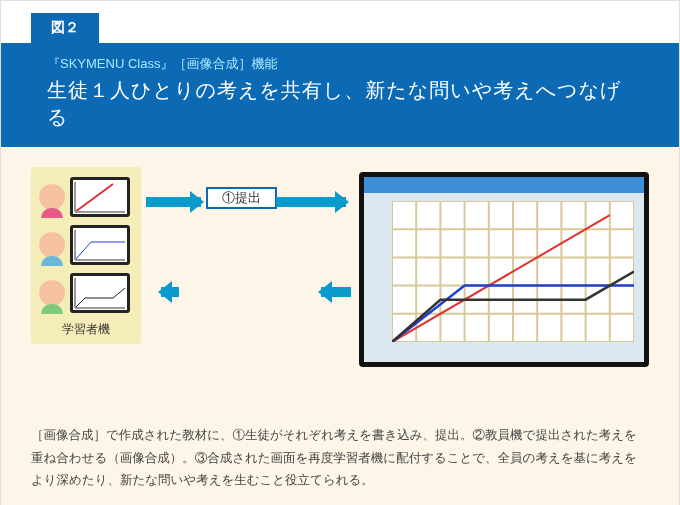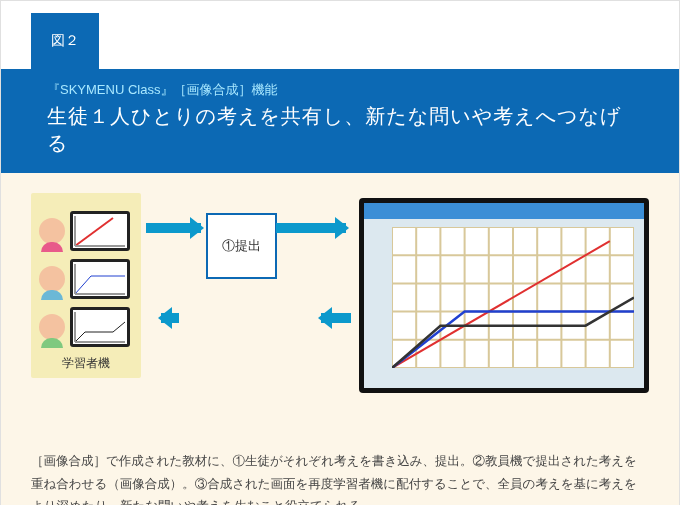--- a/index.html
+++ b/index.html
@@ -1,38 +1,38 @@
 <!DOCTYPE html>
 <html><head>
 <meta charset="utf-8">
 <style>
 *{box-sizing:border-box;margin:0;padding:0}
 body{font-family:"Hiragino Sans","Meiryo",sans-serif;width:680px;height:505px;background:#fff}
 .wrap{width:680px;height:505px;border:1px solid #e0e0e0}
-.tag{display:inline-block;background:#0c69b4;color:#fff;padding:19px 20px;margin:12px 8px 0 30px;font-size:14px;font-weight:normal}
+.tag{display:inline-block;background:#0c69b4;color:#fff;padding:6px 20px;margin:12px 8px 0 30px;font-size:14px;font-weight:bold}
 .hero{background:#0c69b4;color:#fff;padding:12px 46px 16px}
 .hero-sub{color:#a8e8ff;font-size:13px;margin-bottom:4px}
 .hero-title{font-size:20px;font-weight:normal;letter-spacing:1px}
 .body{background:#fdf6e8;padding:20px 30px 18px}
 .diagram{position:relative;height:245px}
-.learners{position:absolute;left:0;top:0;width:110px;background:#f5edb8;padding:18px 8px 6px;border-radius:2px}
+.learners{position:absolute;left:0;top:0;width:110px;background:#f5edb8;padding:10px 8px 6px;border-radius:2px}
 .lrow{display:flex;align-items:center;gap:5px;margin-bottom:8px}
 .avatar{width:26px;height:26px;border-radius:50%;position:relative;flex:none}
 .avatar::after{content:"";position:absolute;left:2px;top:24px;width:22px;height:10px;border-radius:10px 10px 0 0}
 .av1{background:#f4c2a0}.av1::after{background:#e85a8a}
 .av2{background:#f4c2a0}.av2::after{background:#6bb8d6}
 .av3{background:#f4c2a0}.av3::after{background:#7fc97f}
 .tablet{width:60px;height:40px;background:#222;border-radius:3px;padding:3px}
 .screen{width:100%;height:100%;background:#fff;position:relative}
 .llabel{text-align:center;font-size:12px;color:#333;margin-top:4px}
 .teacher{position:absolute;right:0;top:5px;width:290px;height:195px;background:#111;border-radius:4px;padding:5px}
 .tscreen{width:100%;height:100%;background:#dce8ef;position:relative}
 .tbar{height:16px;background:#3b8ed6}
 .chart{position:absolute;left:28px;top:24px;right:10px;bottom:20px;background:#fff}
-.lblbox{position:absolute;background:#fff;border:2px solid #0c69b4;padding:22px 14px;font-size:13px;color:#333;text-align:left}
+.lblbox{position:absolute;background:#fff;border:2px solid #0c69b4;padding:0 14px;font-size:13px;color:#333;text-align:left}
 .lb1{left:175px;top:20px}
 .lb3{left:150px;top:100px;line-height:1.5}
 .lb3 .mini{width:60px;height:34px;background:#fff;border:1px solid #ccc;margin:4px auto 0;position:relative}
 .lb2{left:360px;top:208px;border-width:2px}
 .arrow{position:absolute;background:#0c99cc;height:10px}
 .arrow::after{content:"";position:absolute;right:-14px;top:-6px;border:11px solid transparent;border-left:14px solid #0c99cc}
 .arL{position:absolute;background:#0c99cc;height:10px}
 .arL::after{content:"";position:absolute;left:-14px;top:-6px;border:11px solid transparent;border-right:14px solid #0c99cc}
 .ar1a{left:115px;top:30px;width:55px}
 .ar1b{left:245px;top:30px;width:70px}

